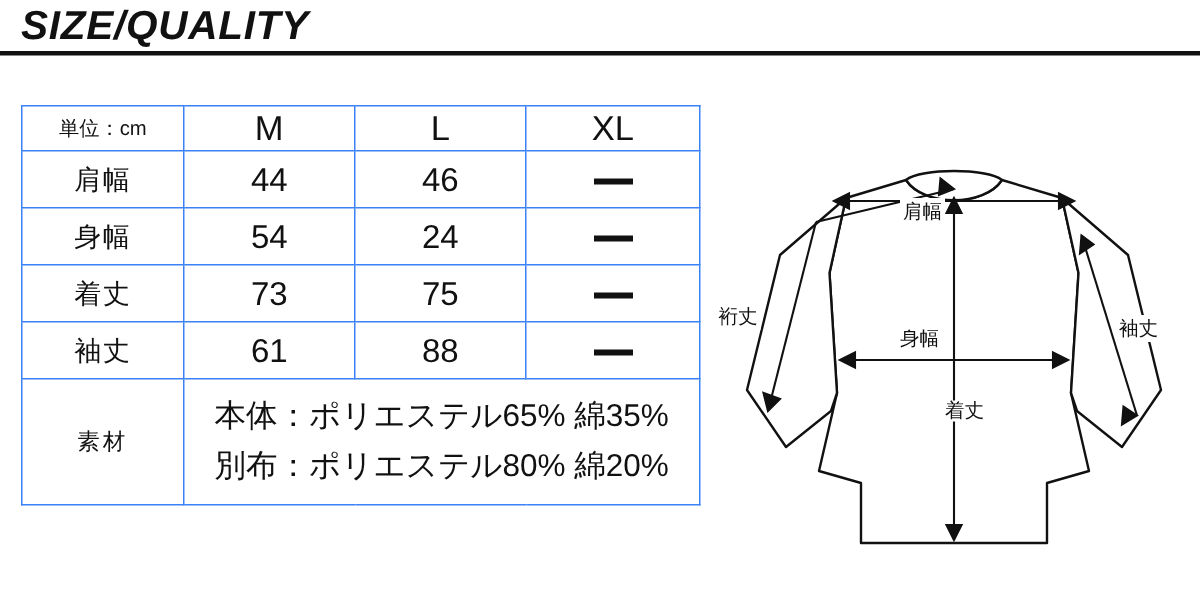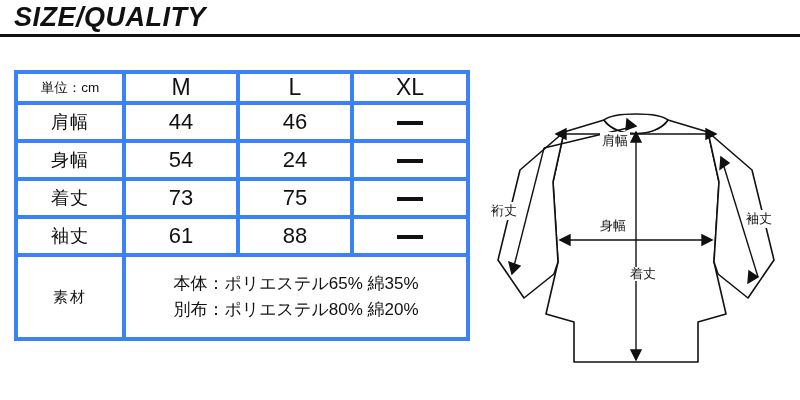--- a/index.html
+++ b/index.html
@@ -45,21 +45,21 @@
 
   
   .size-table {
     position: absolute;
     left: 14px; top: 70px;
     border-collapse: collapse;
     width: 452px;
     table-layout: fixed;
   }
   .size-table td, .size-table th {
-    border: 4px solid #3b82f6;
+    border: 1px solid #3b82f6;
     text-align: center;
     vertical-align: middle;
     font-weight: normal;
     padding: 0;
   }
   .col-label { width: 108px; }
   .col-size  { width: 114px; }
   .col-xl    { width: 116px; }
 
   .hdr-unit {
@@ -87,21 +87,21 @@
     background: #111111;
     vertical-align: middle;
   }
   .mat-label {
     height: 84px;
     font-size: 15px;
     letter-spacing: 2px;
   }
   .mat-value {
     height: 84px;
-    font-size: 17px;
+    font-size: 21px;
     text-align: center;
     line-height: 1.55;
     padding: 0 6px;
   }
 
   
   .illus {
     position: absolute;
     left: 476px; top: 62px;
     width: 320px; height: 330px;
@@ -109,21 +109,21 @@
   .illus svg { display: block; }
   .illus-label {
     position: absolute;
     font-size: 13px;
     color: #111111;
     background: #ffffff;
     padding: 0 2px;
     white-space: nowrap;
   }
   .lbl-katahaba { left: 124px; top: 70px; }
-  .lbl-yukitake { left: 13px;   top: 140px; }
+  .lbl-yukitake { left: 1px;   top: 140px; }
   .lbl-midohaba { left: 122px; top: 155px; }
   .lbl-sodetake { left: 268px; top: 148px; }
   .lbl-kitake   { left: 152px; top: 205px; width: 14px; text-align: center; line-height: 1.1; }
 </style>
 </head>
 <body>
 
 <div id="page">
 
   <div class="header-title">SIZE/QUALITY</div>

